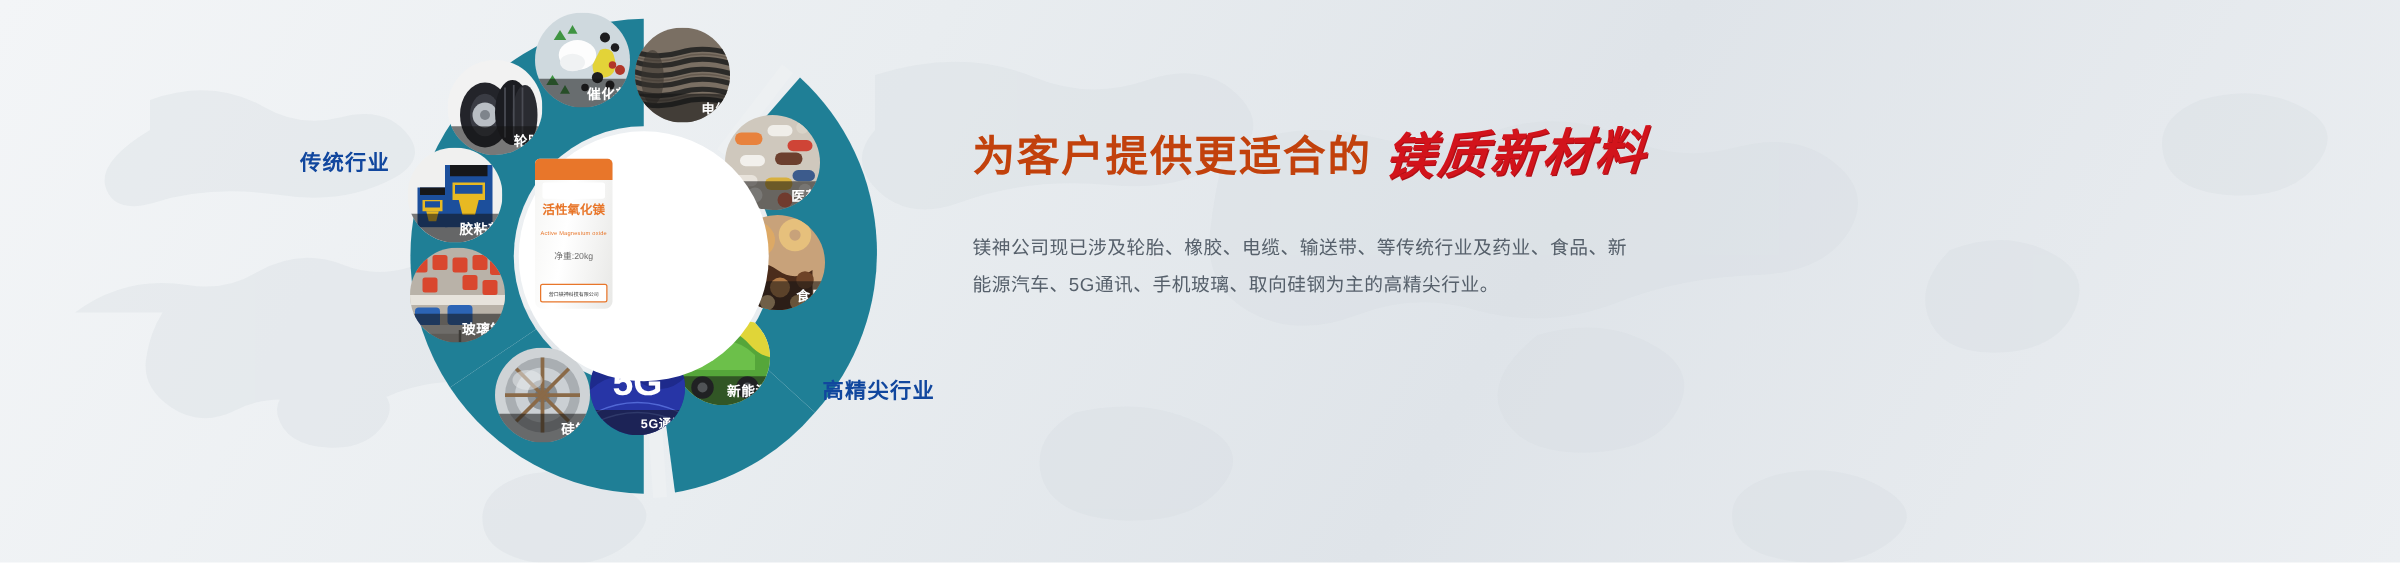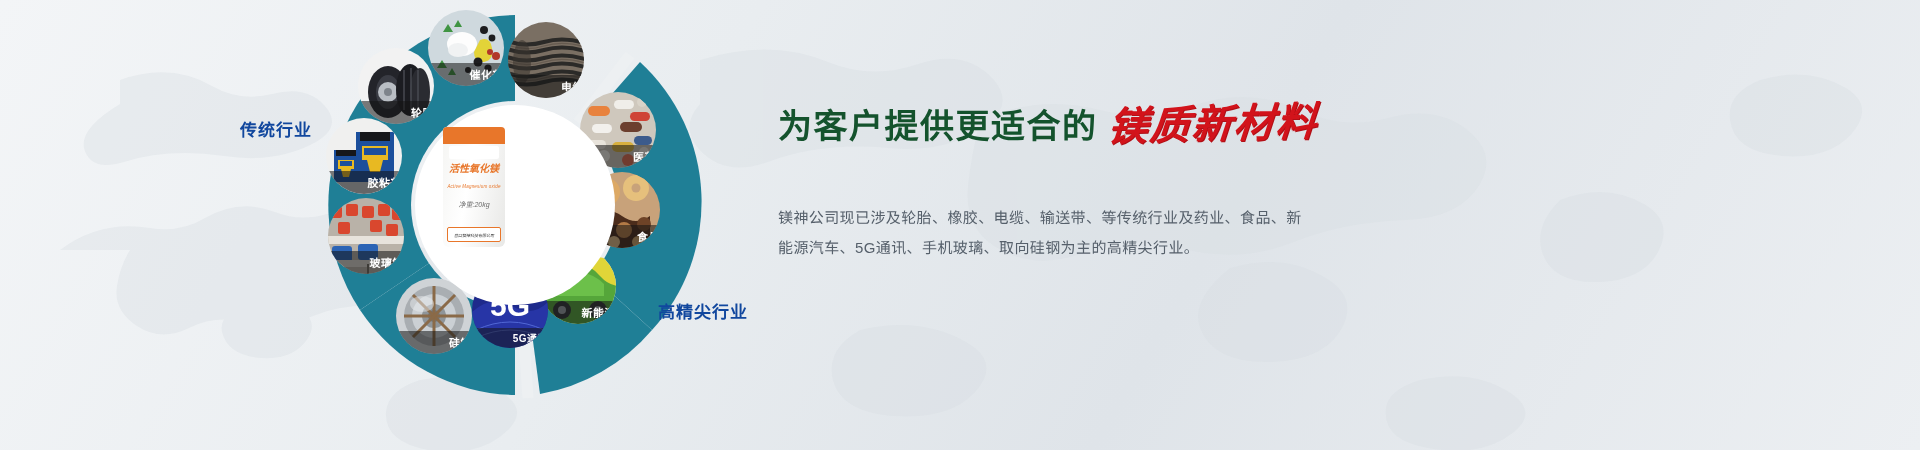--- a/index.html
+++ b/index.html
@@ -14,34 +14,34 @@
   
   #map-watermark { position:absolute; inset:0; opacity:.5; pointer-events:none; }
 
   
   #infographic { position:absolute; left:300px; top:0; width:480px; height:450px; }
 
   
   #copy-block { position:absolute; left:778px; top:104px; width:620px; }
   #headline { white-space:nowrap; display:flex; align-items:baseline; }
   .headline-main {
-    font-size:34px; font-weight:bold; color:#14532d;
+    font-size:34px; font-weight:bold; color:#c2410c;
     letter-spacing:1.5px; line-height:1;
   }
   .headline-brush {
     font-family:"DejaVu Serif","Liberation Serif",serif;
     font-size:40px; font-weight:bold; color:#d2131b;
     margin-left:10px; line-height:1;
     font-style:italic; letter-spacing:2px;
     transform:skewX(-6deg) rotate(-1.5deg);
     display:inline-block;
     text-shadow:1px 1px 0 #b00f16;
   }
   #paragraph {
-    margin-top:59px; width:500px;
+    margin-top:40px; width:500px;
     font-size:15px; line-height:30px; color:#56606b;
     letter-spacing:.4px;
   }
   .para-line { display:block; white-space:nowrap; }
 
   
   .node { position:absolute; border-radius:50%; overflow:hidden; }
   .node .photo { position:absolute; inset:0; }
   .node .cap {
     position:absolute; left:0; right:0; bottom:0;
@@ -78,21 +78,21 @@
   }
   .bag .bag-weight {
     position:absolute; top:72px; left:0; right:0;
     color:#fff; font-size:7px; text-align:center;
   }
   .bag .bag-foot {
     position:absolute; bottom:5px; left:4px; right:4px; height:15px;
     background:#fff; border-radius:2px;
     font-size:4px; color:#333; text-align:center; line-height:15px; overflow:hidden;
   }
-  #bag-a { left:28px;font-style:italic; }
+  #bag-a { left:13px; }
   #bag-b { left:106px; }
 </style>
 </head>
 <body>
 
 <svg id="map-watermark" viewBox="0 0 1920 450" preserveAspectRatio="none" aria-hidden="true">
   <g fill="#d7dde2" opacity=".75">
     <path d="M60 250 q40-30 90-22 30 5 55-10 35-20 70-6 25 10 52 2 30-9 44 12 10 16 34 18 28 2 40 22 8 14-8 26-22 16-54 14-40-3-70 10-32 14-68 6-30-7-56 6-28 14-52-2-24-16-20-40 3-20 13-36z"></path>
     <path d="M250 300 q30-6 52 10 16 12 6 28-14 22-46 20-34-2-40-26-4-18 28-32z"></path>
     <path d="M980 120 q60-26 120-10 46 12 92-4 56-20 108 4 42 20 88 8 52-14 84 16 24 22 8 50-20 34-74 36-62 2-112 22-56 22-114 6-48-14-94 4-52 20-92-6-30-20-26-60 3-30 12-66z"></path>

